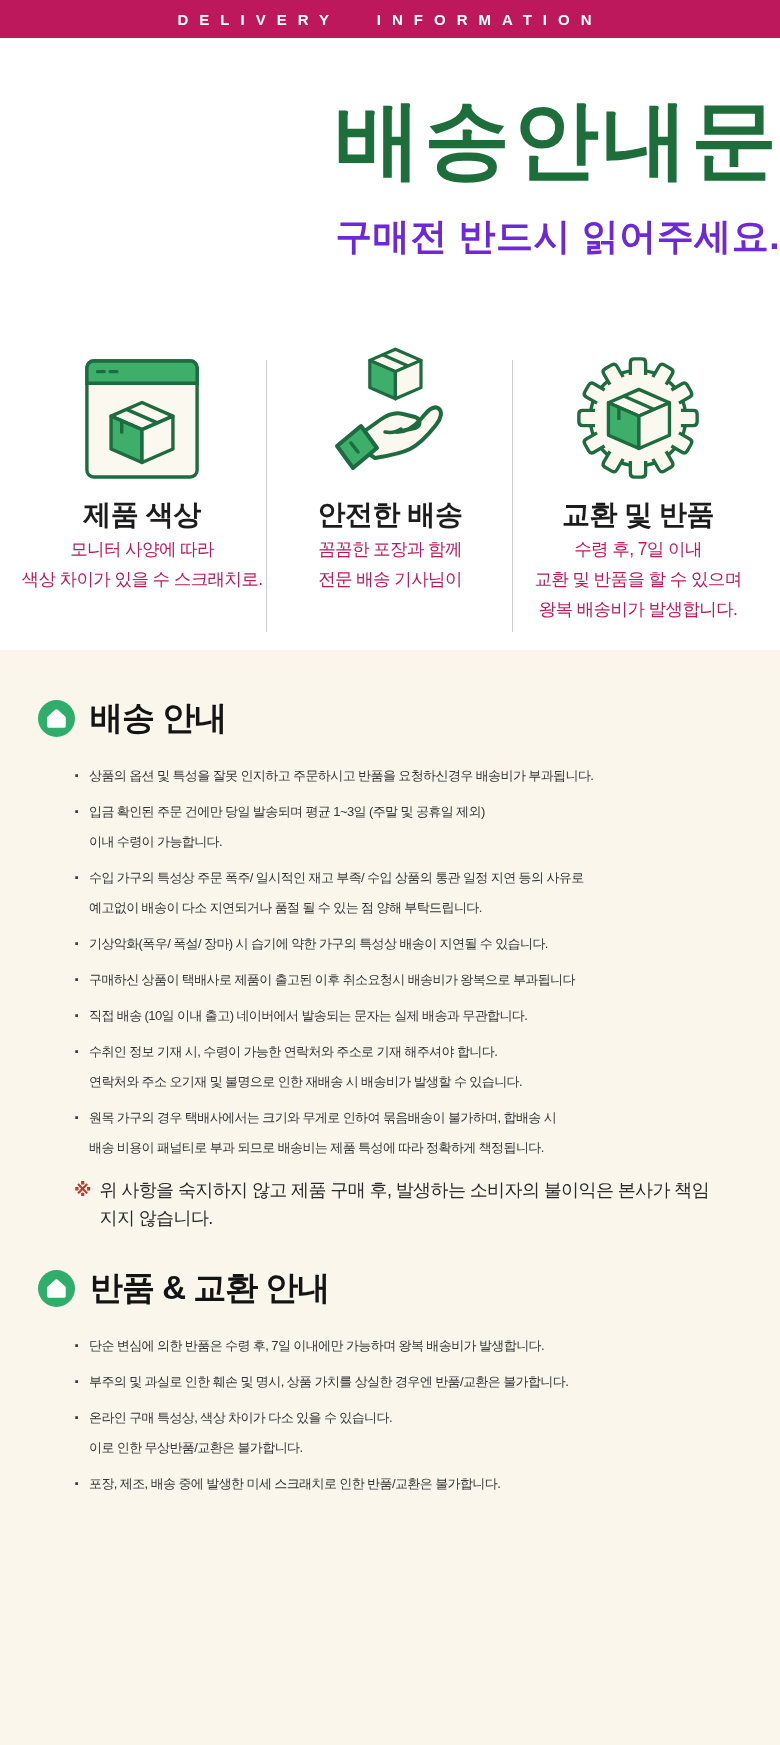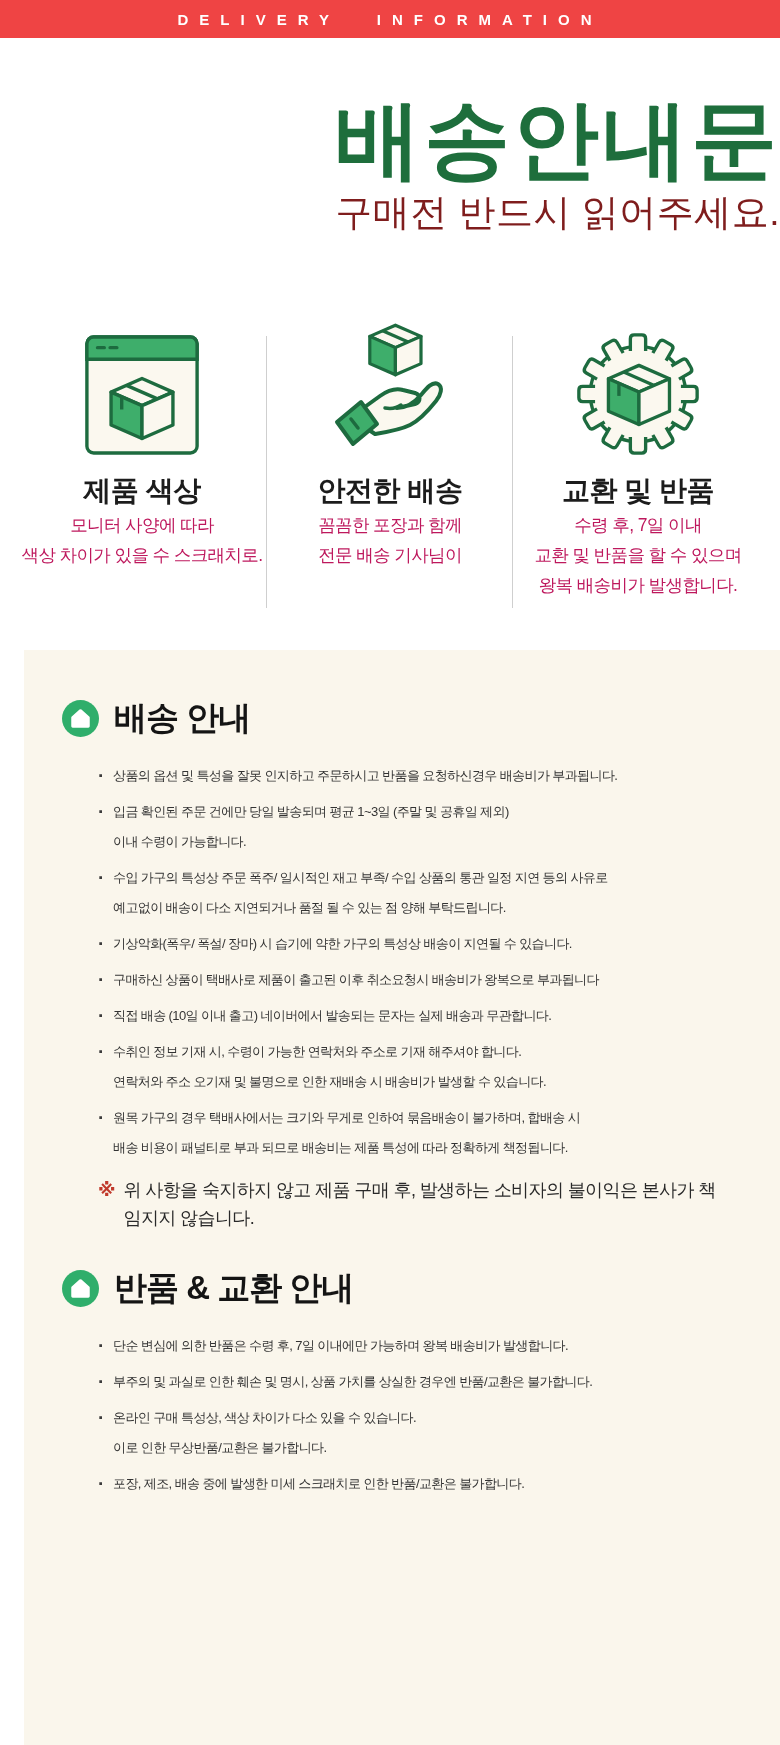--- a/index.html
+++ b/index.html
@@ -5,50 +5,50 @@
   * { margin:0; padding:0; box-sizing:border-box; }
   html,body { width:780px; }
   body {
     width:780px; height:1745px; position:relative;
     background:#ffffff; overflow:hidden;
     font-family:"Liberation Sans","DejaVu Sans",sans-serif;
     -webkit-font-smoothing:antialiased;
   }
   
   .banner {
-    height:38px; background:#ef4444; color:#fff;
+    height:38px; background:#be185d; color:#fff;
     display:flex; align-items:center; justify-content:center;
     font-size:15px; font-weight:700; letter-spacing:11px; word-spacing:22px;
   }
   
   .hero { text-align:right; }
   .hero-title {
     margin-top:56px; font-size:86px; font-weight:900; color:#1e6e3c;
     letter-spacing:3px; line-height:1.05;
   }
   .hero-sub {
-    margin-top:4px; font-size:37px; font-weight:400; color:#7f1d1d;
+    margin-top:28px; font-size:37px; font-weight:700; color:#6d28d9;
     letter-spacing:0.5px;
   }
   
   .features { position:relative; margin-top:50px; display:flex; padding:0 18px; }
   .features .vdiv {
     position:absolute; top:48px; width:1px; height:272px; background:#cfcfcf;
   }
   .vdiv.v1 { left:266px; }
   .vdiv.v2 { left:512px; }
   .feature { width:248px; text-align:center; }
   .icon-box { height:168px; display:flex; align-items:flex-end; justify-content:center; }
   .feature h3 { margin-top:16px; font-size:28px; font-weight:800; color:#1c1c1c; letter-spacing:-0.5px; }
   .feature .fl { margin-top:0; font-size:17.5px; color:#be185d; line-height:30px; letter-spacing:-0.6px; }
   .feature .fl:first-of-type { margin-top:10px; }
   
   .content {
     position:absolute; top:650px; left:0; right:0; bottom:0;
-    background:#faf6ec; padding:46px 58px 0 38px;margin-left:24px;
+    background:#faf6ec; padding:46px 58px 0 38px;
   }
   .section { margin-bottom:34px; }
   .sec-head { display:flex; align-items:center; gap:15px; }
   .sec-badge { width:37px; height:37px; flex:0 0 auto; }
   .sec-title { font-size:33px; font-weight:800; color:#141414; letter-spacing:-1px; }
   .bullets { margin:20px 0 0 36px; }
   .bullet { display:flex; margin-bottom:6px; }
   .bullet .dot { width:15px; color:#3b3b3b; font-size:19px; line-height:30px; font-weight:700; }
   .bullet .bt { flex:1; font-size:13px; color:#333333; line-height:30px; letter-spacing:-0.6px; }
   .note { margin:13px 0 0 36px; display:flex; }

